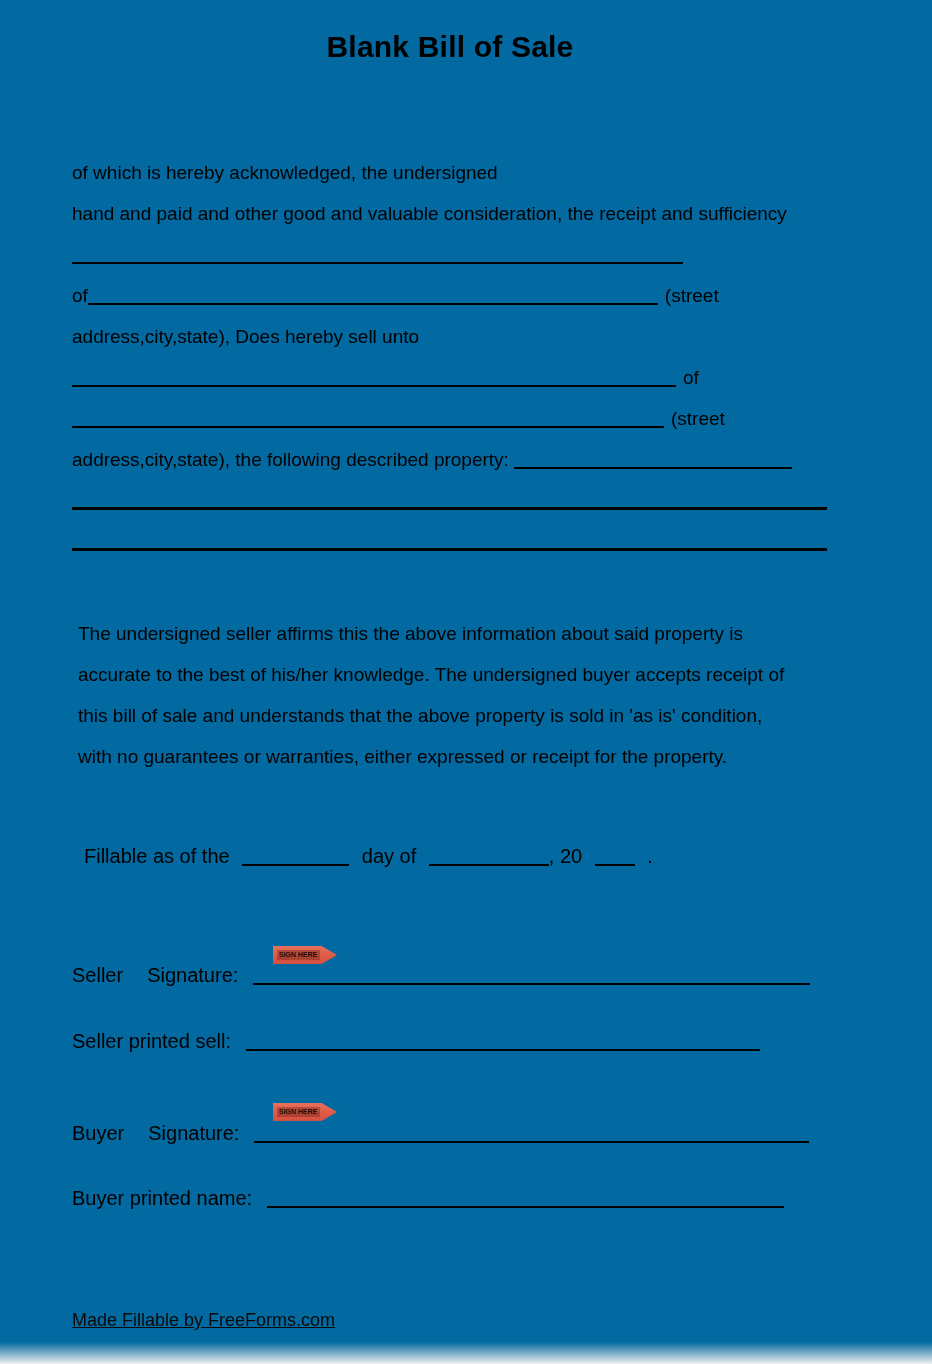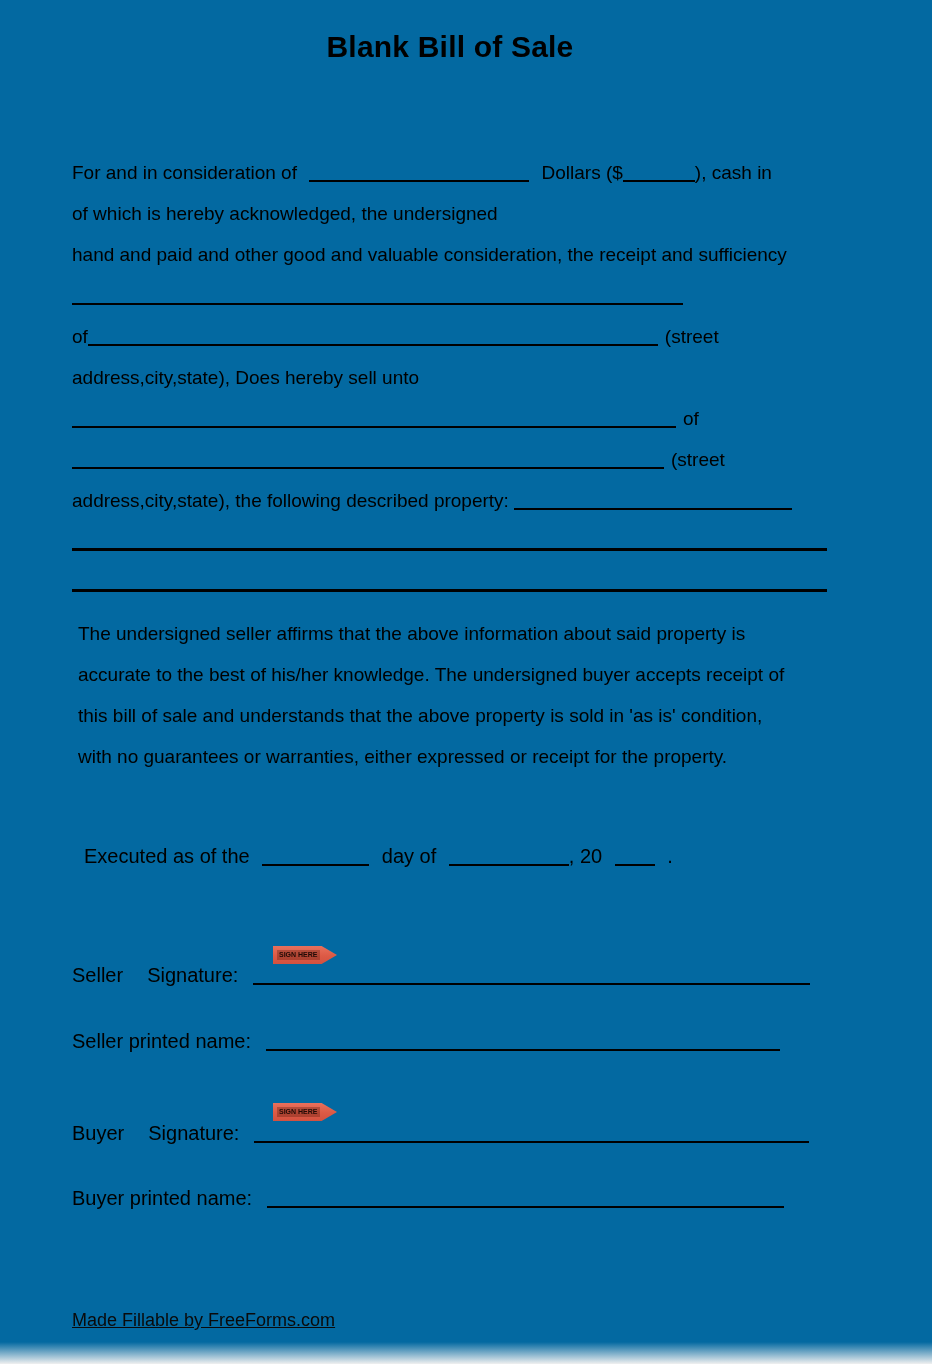--- a/index.html
+++ b/index.html
@@ -107,25 +107,20 @@
 </style>
 </head>
 <body>
 
 <div class="page">
 
   <h1 class="title">Blank Bill of Sale</h1>
 
   <div class="para p1">
     <span class="line">
-      <span>For and in consideration of</span>
-      <span class="blank sp-l sp-r" style="width:220px"></span>
-      <span>Dollars ($</span><span class="blank" style="width:72px"></span><span>), cash in</span>
-    </span>
-    <span class="line">
       <span>of which is hereby acknowledged, the undersigned</span>
     </span>
     <span class="line">
       <span>hand and paid and other good and valuable consideration, the receipt and sufficiency</span>
     </span>
     <span class="line">
       <span class="blank" style="width:611px"></span>
     </span>
     <span class="line">
       <span>of</span><span class="blank sp-r" style="width:570px"></span><span>(street</span>
@@ -146,52 +141,52 @@
     <span class="line">
       <span class="blank thick" style="width:755px"></span>
     </span>
     <span class="line">
       <span class="blank thick" style="width:755px"></span>
     </span>
   </div>
 
   <div class="para p2">
     <span class="line">
-      <span>The undersigned seller affirms that the above information about said property is</span>
+      <span>The undersigned seller affirms this the above information about said property is</span>
     </span>
     <span class="line">
       <span>accurate to the best of his/her knowledge. The undersigned buyer accepts receipt of</span>
     </span>
     <span class="line">
       <span>this bill of sale and understands that the above property is sold in 'as is' condition,</span>
     </span>
     <span class="line">
       <span>with no guarantees or warranties, either expressed or receipt for the property.</span>
     </span>
   </div>
 
   <div class="exec-line">
-    <span>Executed as of the</span>
+    <span>Fillable as of the</span>
     <span class="blank sp-l sp-r" style="width:107px"></span>
     <span>day of</span>
     <span class="blank sp-l" style="width:120px"></span><span>, 20</span>
     <span class="blank sp-l sp-r" style="width:40px"></span>
     <span>.</span>
   </div>
 
   <div class="sign-tag" style="left:273px; top:946px">
     <span class="sign-tag-text">SIGN HERE</span>
   </div>
 
   <div class="sig-row" style="top:960px">
     <span>Seller</span><span class="gap-wide"></span><span>Signature:</span><span class="gap-mid"></span><span class="blank" style="width:557px"></span>
   </div>
 
   <div class="sig-row" style="top:1026px">
-    <span>Seller printed name:</span><span class="gap-mid"></span><span class="blank" style="width:514px"></span>
+    <span>Seller printed sell:</span><span class="gap-mid"></span><span class="blank" style="width:514px"></span>
   </div>
 
   <div class="sign-tag" style="left:273px; top:1103px">
     <span class="sign-tag-text">SIGN HERE</span>
   </div>
 
   <div class="sig-row" style="top:1118px">
     <span>Buyer</span><span class="gap-wide"></span><span>Signature:</span><span class="gap-mid"></span><span class="blank" style="width:555px"></span>
   </div>
 

